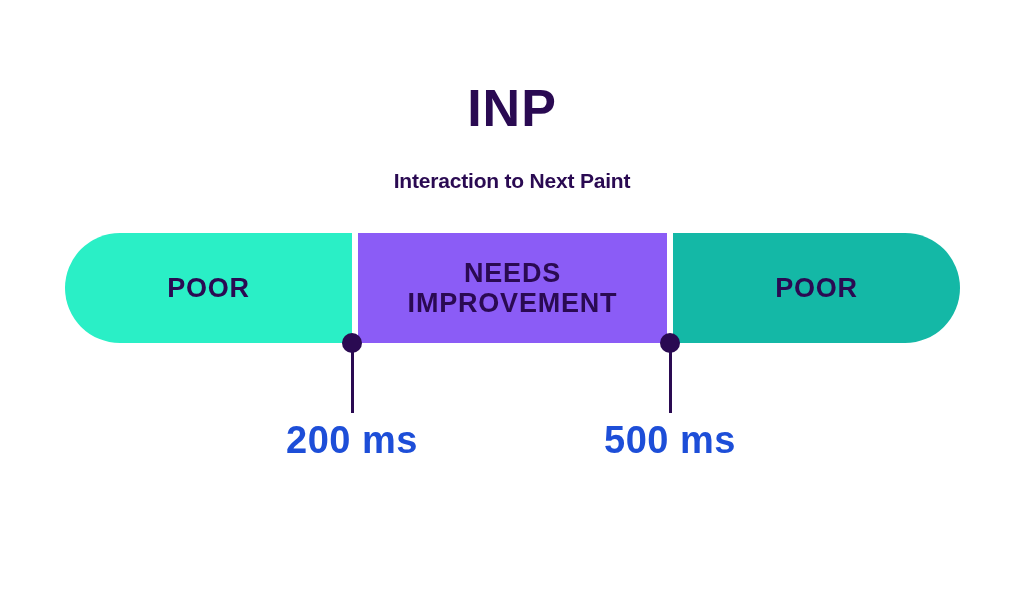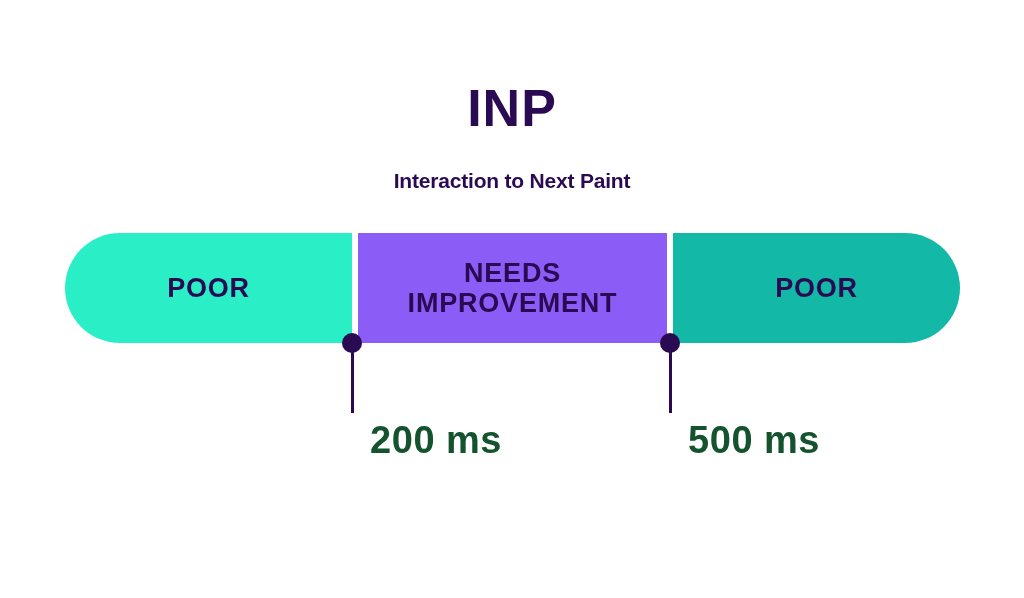--- a/index.html
+++ b/index.html
@@ -123,26 +123,26 @@
     width: 3px;
     height: 70px;
     background: #2a0a52;
   }
 
   .marker-label {
     position: absolute;
     top: 88px;
     width: 300px;
     left: -150px;
-    text-align: right;
+    text-align: center;
     font-size: 38px;
     font-weight: bold;
     letter-spacing: 0.5px;
     line-height: 1;
-    color: #14532d;
+    color: #1d4ed8;
     white-space: nowrap;
   }
 
   .marker-200 { left: 352px; }
   .marker-500 { left: 670px; }
 </style>
 </head>
 <body>
 
 <div class="infographic">

